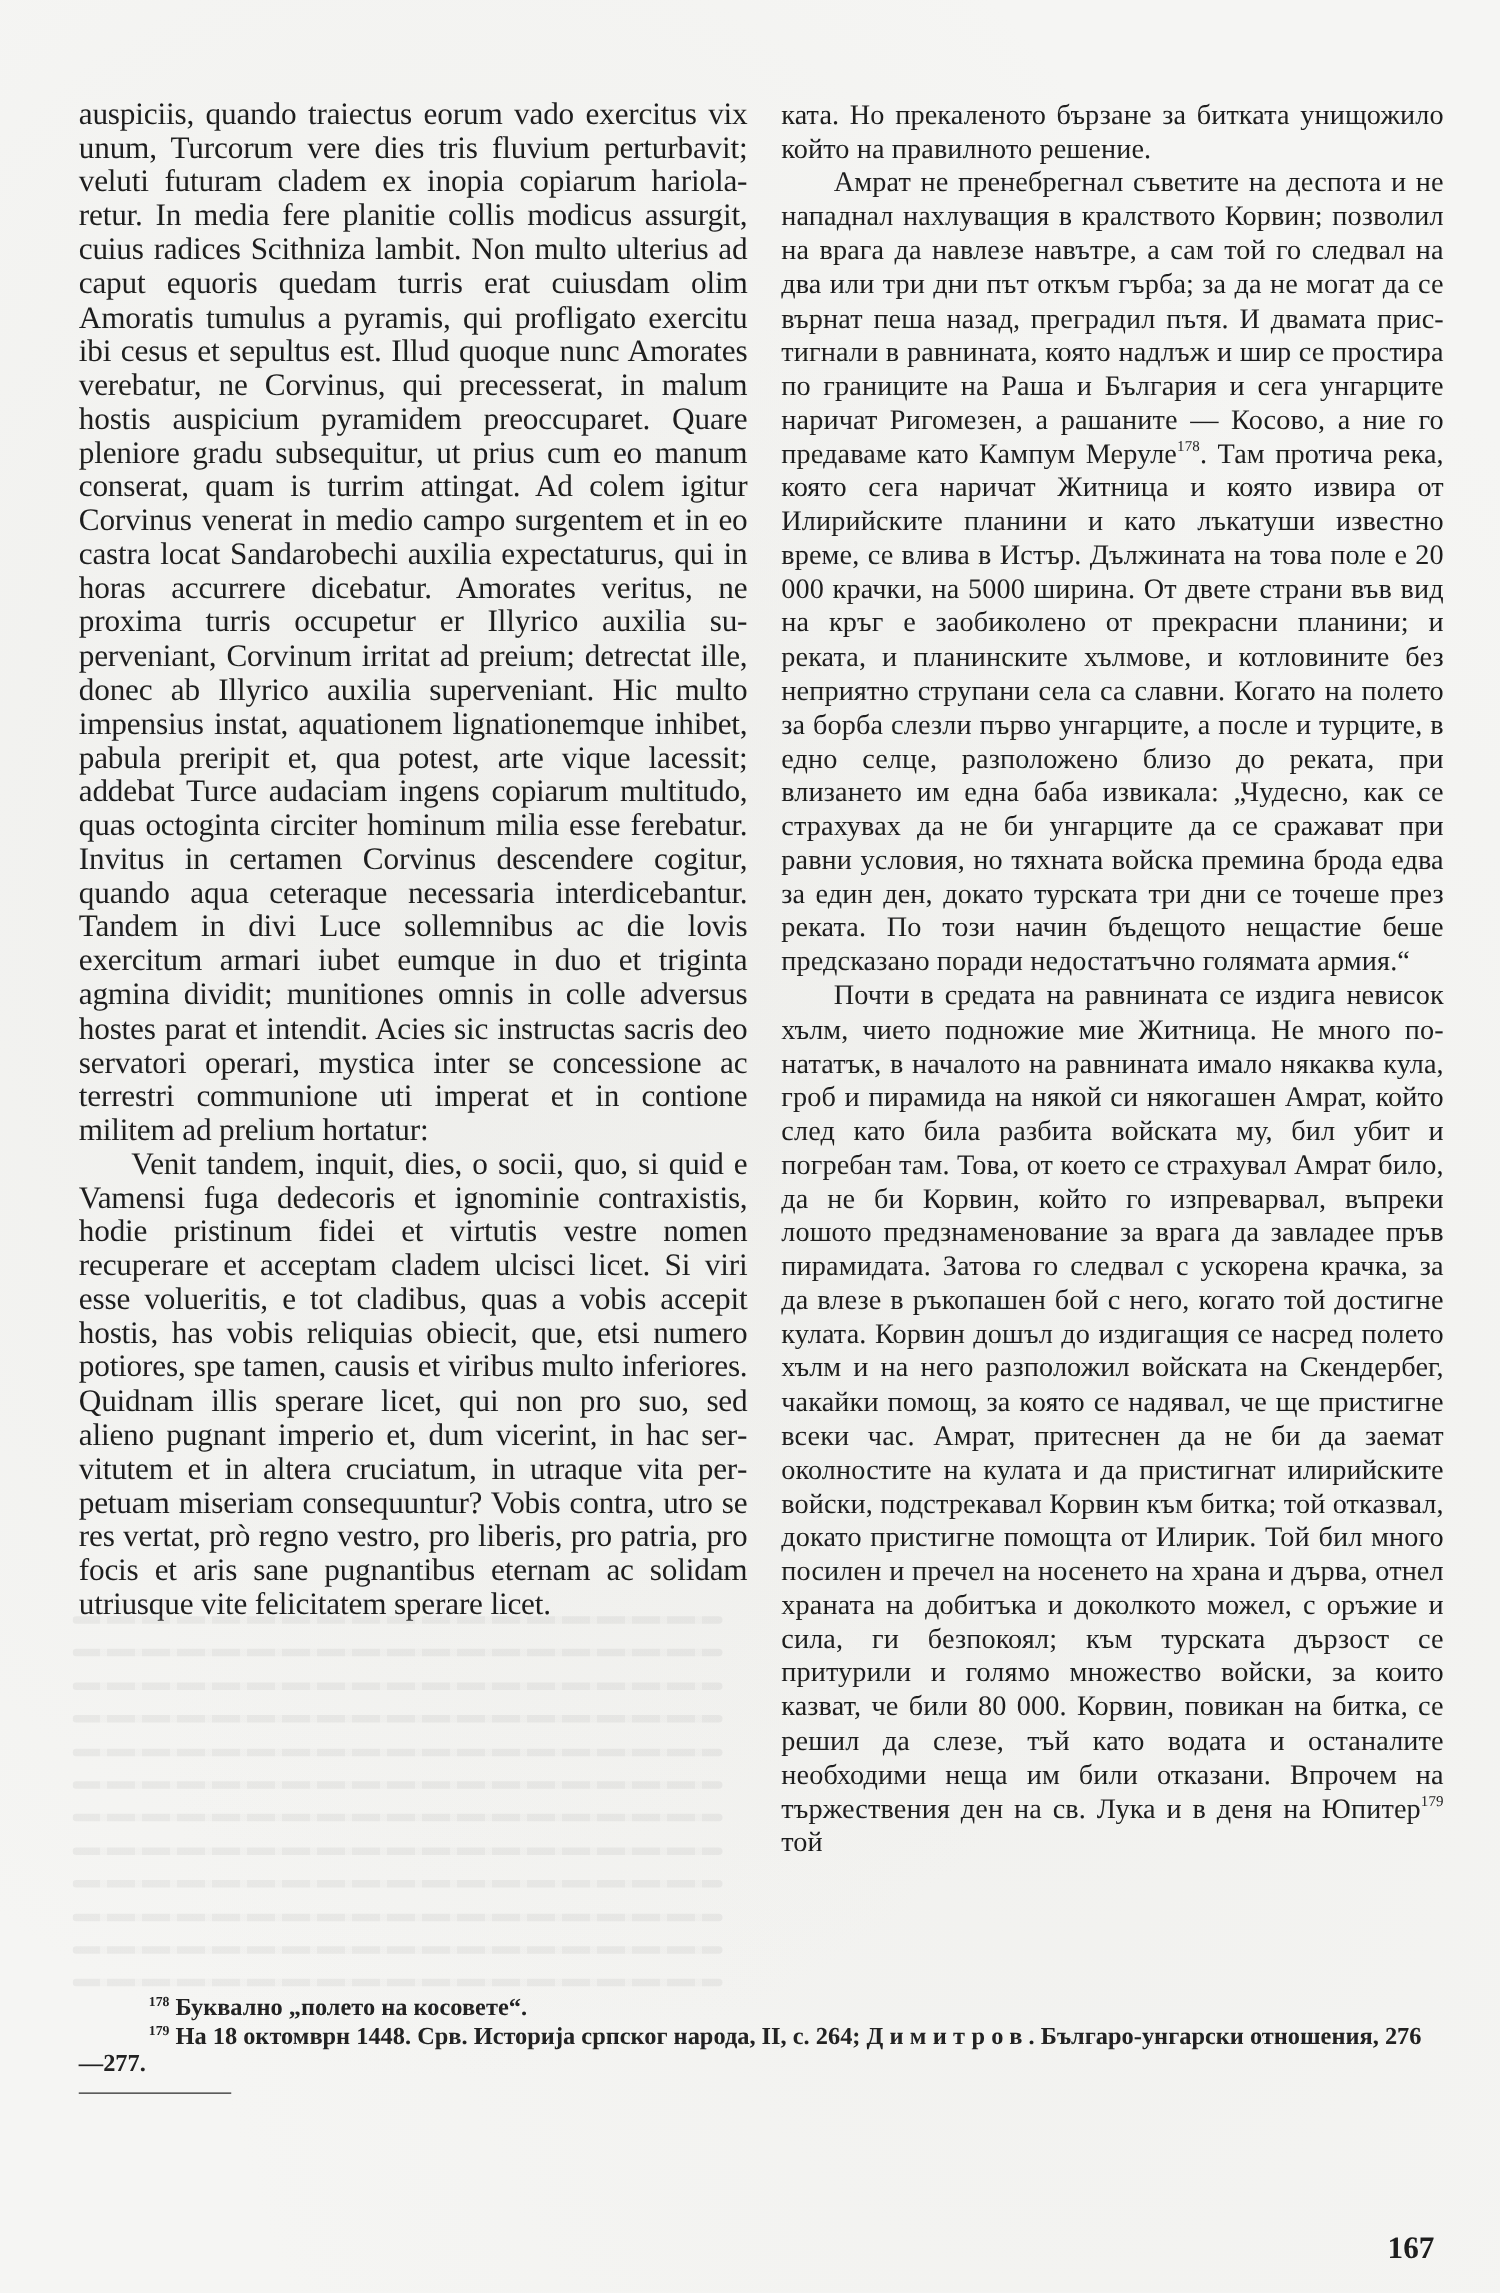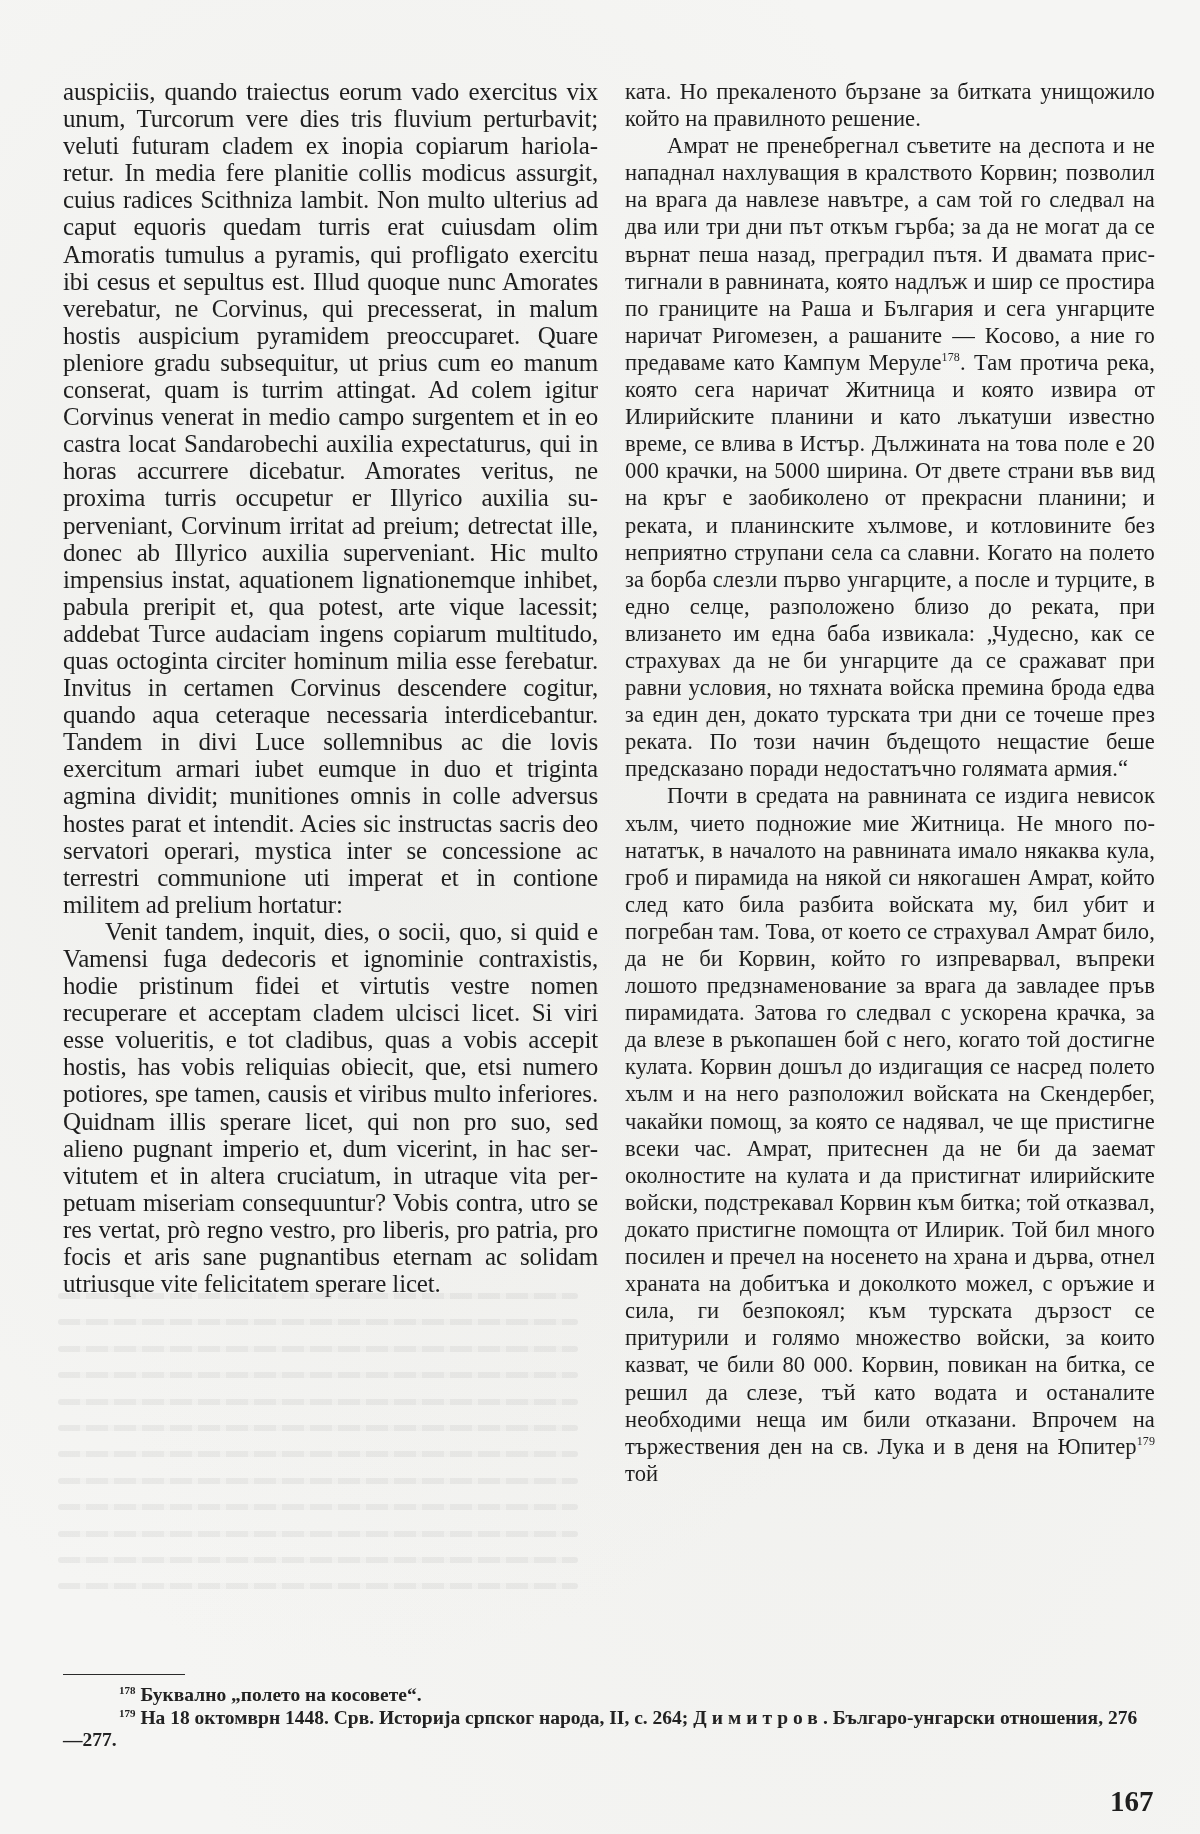--- a/index.html
+++ b/index.html
@@ -73,21 +73,21 @@
       position: absolute;
       left: 63px;
       top: 1674px;
       width: 122px;
       height: 0;
       border-top: 1.5px solid #2a2a2a;
     }
     .footnotes {
       position: absolute;
       left: 63px;
-      top: 1684px;
+      top: 1596px;
       width: 1090px;
       font-size: 19.5px;
       line-height: 22.5px;
       font-weight: bold;
       color: #222;
     }
     .footnotes p {
       margin: 0;
     }
     .footnotes .fn-item {
@@ -99,21 +99,21 @@
       line-height: 0;
     }
     .spaced {
       letter-spacing: 5px;
       margin-top: 28px;
     }
     .page-number {
       position: absolute;
       left: 1110px;
       top: 1785px;
-      font-size: 29px;
+      font-size: 25px;
       font-weight: bold;
       color: #1e1e1e;
     }
   </style>
 </head>
 <body>
 
 <div class="page">
 
   <div class="col col-left">

